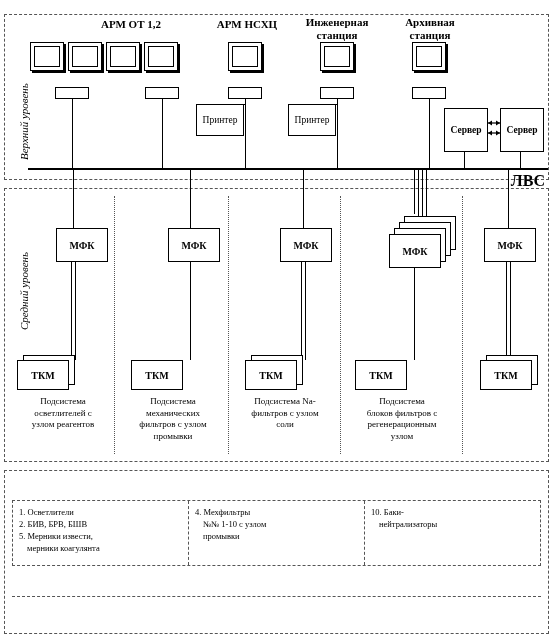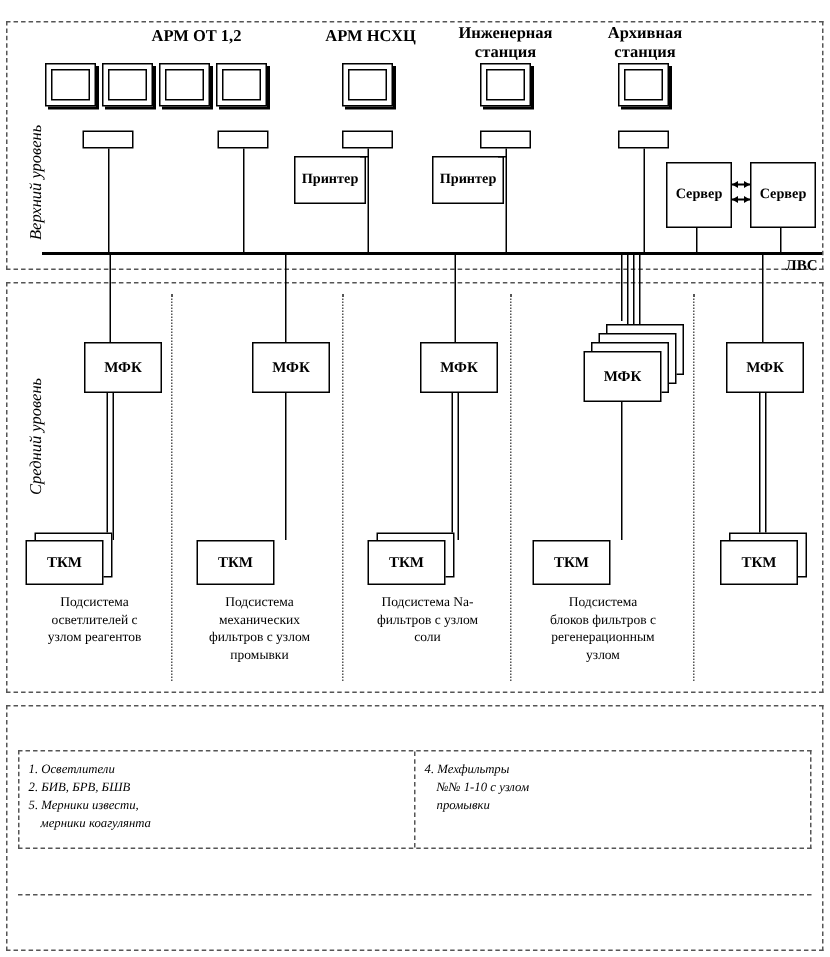--- a/index.html
+++ b/index.html
@@ -72,40 +72,40 @@
     border: 1px solid #000;
     background: #fff;
     display: flex;
     align-items: center;
     justify-content: center;
     font-size: 10px;
     font-weight: bold;
     color: #000;
     text-align: center;
   }
-  .box.printer { font-weight: bold; font-size: 9.5px; }
+  .box.printer { font-weight: normal; font-size: 9.5px; }
   .box.server  { font-size: 9.5px; }
   
   .stack-shadow {
     position: absolute;
     border: 1px solid #000;
     background: #fff;
   }
   
   .vline { position: absolute; width: 1px; background: #000; }
   .hline { position: absolute; height: 1px; background: #000; }
   #bus {
     position: absolute;
     left: 28px; top: 168px; width: 520px; height: 2px;
     background: #000;
   }
   #lvs-label {
     position: absolute;
     right: 8px; top: 172px;
-    font-size: 10px; font-weight: bold; color: #000;
+    font-size: 16px; font-weight: bold; color: #000;
   }
   
   .arrow-pair { position: absolute; }
   
   .mid-col-sep {
     position: absolute;
     width: 0; border-left: 1px dotted #555;
   }
   .subsys-label {
     position: absolute;
@@ -122,21 +122,20 @@
     font-style: italic;
     font-weight: bold;
     font-size: 11px;
     color: #000;
   }
   #bottom-inner {
     position: absolute;
     left: 12px; top: 500px; width: 529px; height: 66px;
     border: 1px dashed #555;
     display: flex;
-    font-style: italic;
   }
   .bottom-col {
     flex: 1 1 0;
     padding: 5px 4px 0 6px;
     border-right: 1px dashed #555;
     font-size: 8.5px;
     line-height: 1.42;
     color: #000;
   }
   .bottom-col:last-child { border-right: none; }
@@ -291,17 +290,21 @@
       <span class="li">1. Осветлители</span>
       <span class="li">2. БИВ, БРВ, БШВ</span>
       <span class="li">5. Мерники извести,</span>
       <span class="li"><span class="cont">мерники коагулянта</span></span>
     </div>
     <div class="bottom-col">
       <span class="li">4. Мехфильтры</span>
       <span class="li"><span class="cont">№№ 1-10 с узлом</span></span>
       <span class="li"><span class="cont">промывки</span></span>
     </div>
+    <div class="bottom-col">
+      <span class="li">10. Баки-</span>
+      <span class="li"><span class="cont">нейтрализаторы</span></span>
+    </div>
   </div>
 
   <div id="field-sep"></div>
 
 </div>
 
 </body></html>

